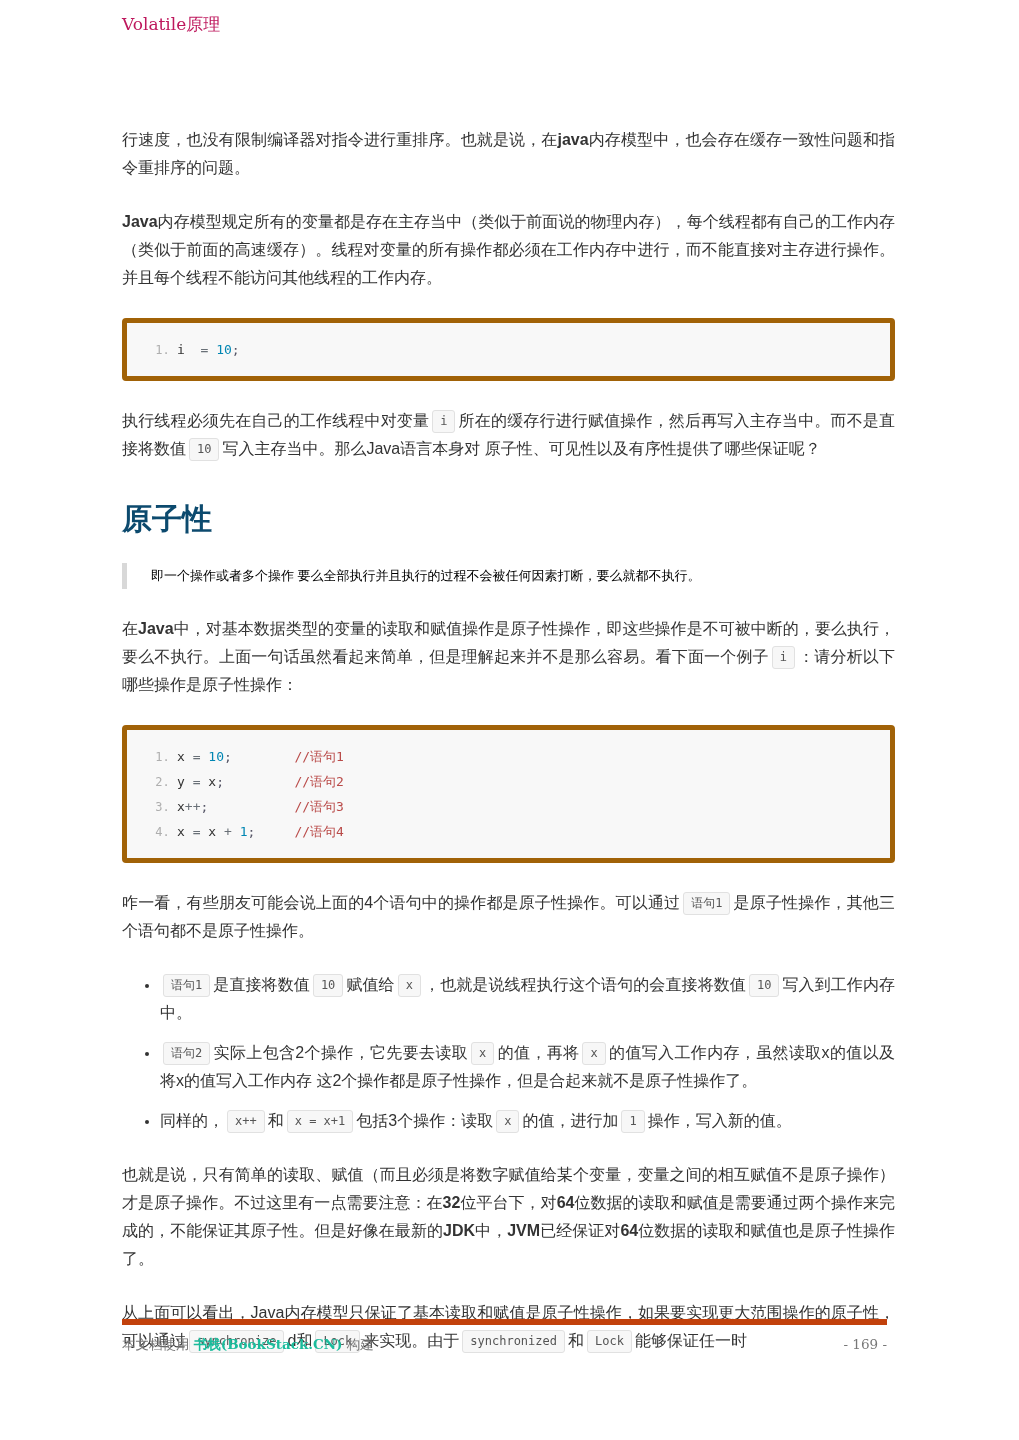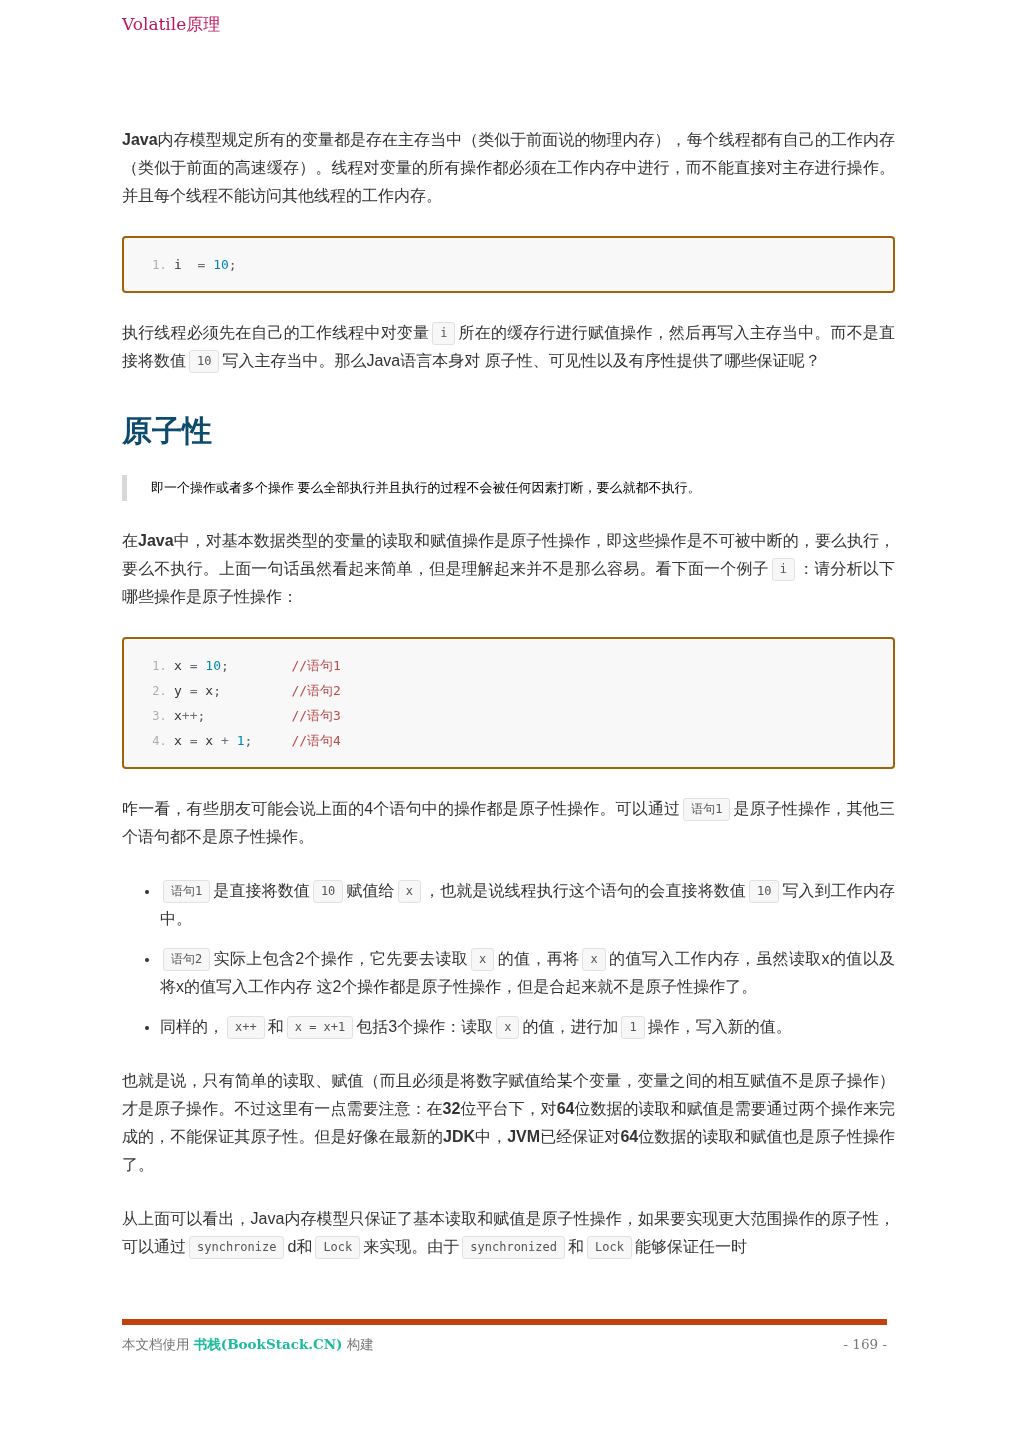--- a/index.html
+++ b/index.html
@@ -60,21 +60,21 @@
     border: 1px solid #e1e1e1;
     border-radius: 3px;
     padding: 2px 7px;
     margin: 0 3px;
     vertical-align: 1px;
   }
 
   
   pre.codeblock {
     background: var(--code_bg, #f8f8f8);
-    border: 2px solid #a16207;
+    border: 5px solid #a16207;
     border-radius: 4px;
     margin: 26px 0;
     padding: 14px 16px 14px 0;
     white-space: normal;
   }
   pre.codeblock ol {
     margin: 0;
     padding: 0 0 0 50px;
     font-family: "DejaVu Sans Mono", "Liberation Mono", monospace;
     font-size: 13px;
@@ -124,20 +124,23 @@
 <body>
 
 <div class="page">
 
   <header class="doc-header">
     <span>Volatile原理</span>
   </header>
 
   <main class="content">
 
+    <p class="para">
+      <span>行速度，也没有限制编译器对指令进行重排序。也就是说，在</span><strong>java</strong><span>内存模型中，也会存在缓存一致性问题和指令重排序的问题。</span>
+    </p>
 
     <p class="para">
       <strong>Java</strong><span>内存模型规定所有的变量都是存在主存当中（类似于前面说的物理内存），每个线程都有自己的工作内存（类似于前面的高速缓存）。线程对变量的所有操作都必须在工作内存中进行，而不能直接对主存进行操作。并且每个线程不能访问其他线程的工作内存。</span>
     </p>
 
 
     <pre class="codeblock">
         <ol>
           <li><span class="tk-id">i</span><span class="tk-op">  = </span><span class="tk-num">10</span><span class="tk-pl">;</span></li>
         </ol>

